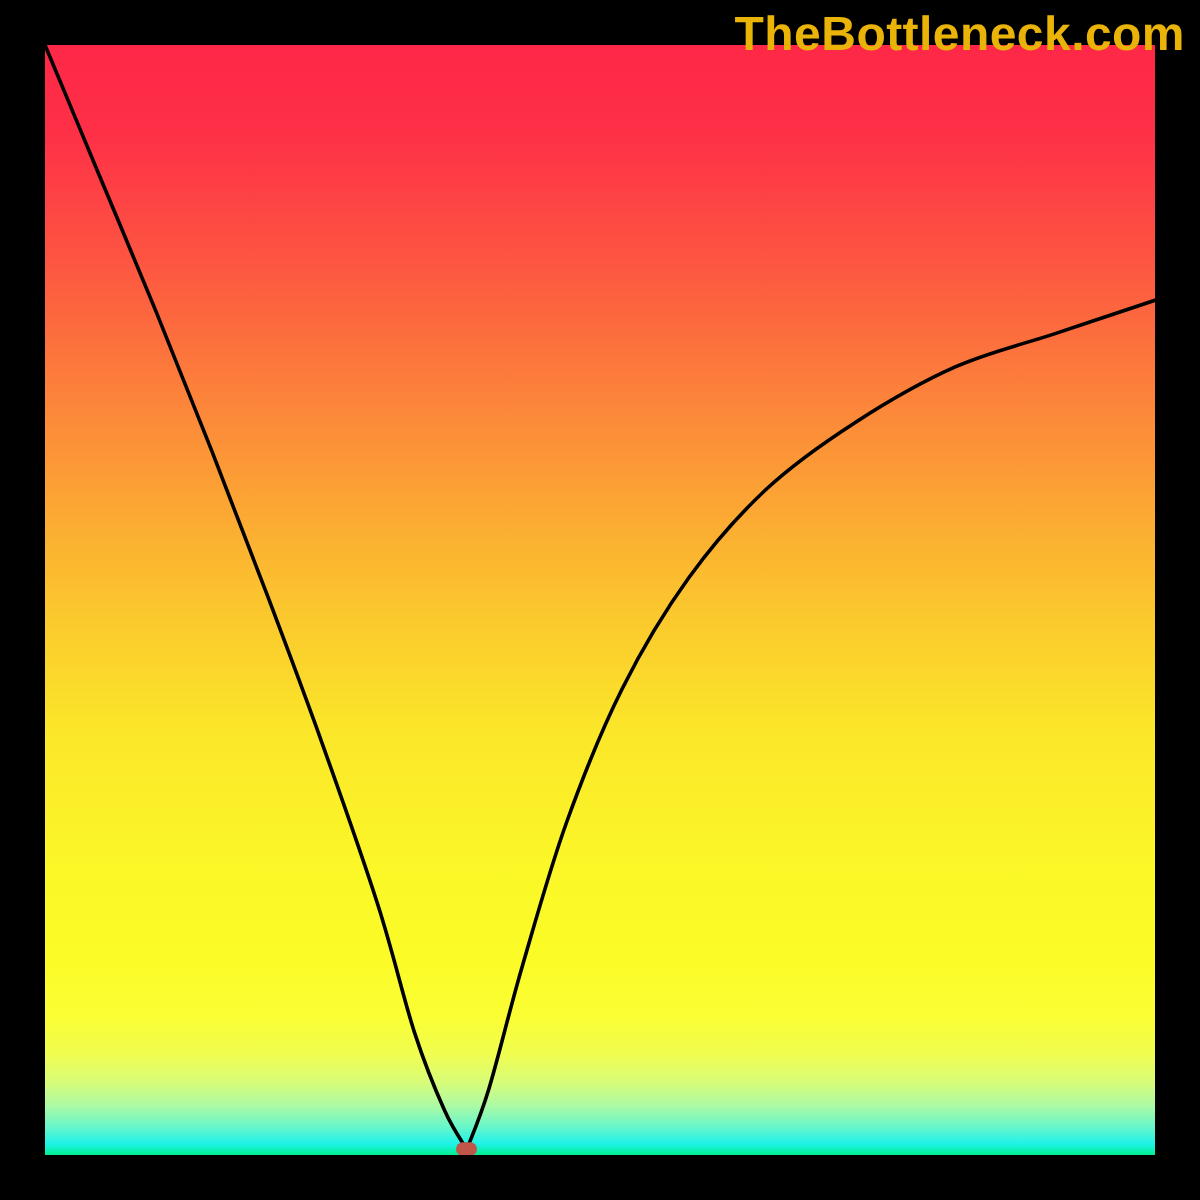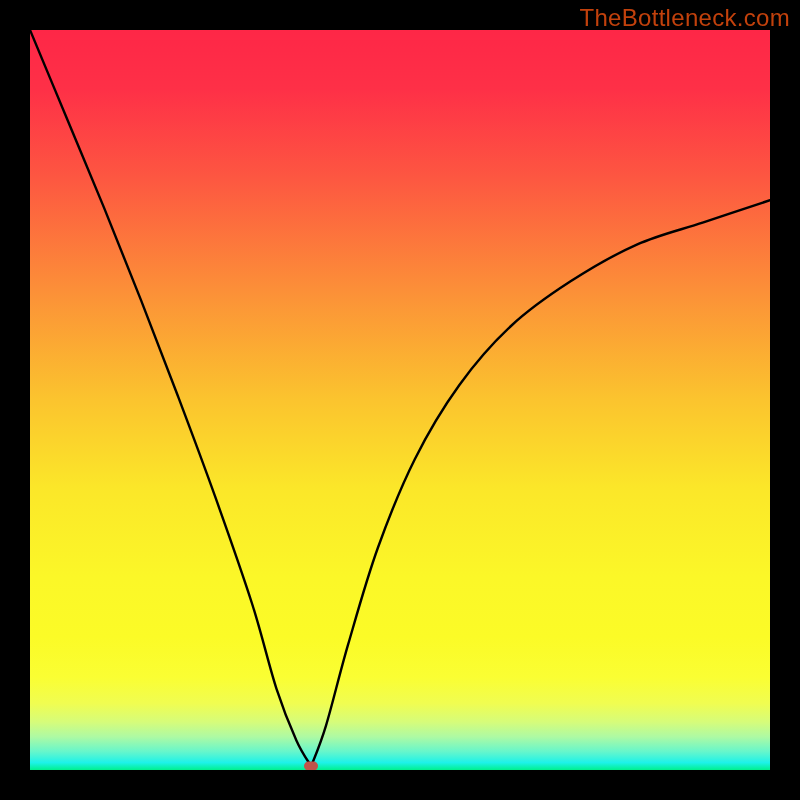--- a/index.html
+++ b/index.html
@@ -47,23 +47,23 @@
     width: 14px;
     height: 9px;
     border-radius: 5px;
     background: #c0554a;
     transform: translate(-50%, -50%);
   }
   .watermark {
     position: absolute;
     right: 10px;
     top: 4px;
-    color: #c2410c;
-    font-size: 24px;
-    font-weight: 400;
+    color: #eab308;
+    font-size: 32px;
+    font-weight: 700;
     letter-spacing: 0.3px;
     user-select: none;
   }
 </style>
 </head>
 <body>
 
 <div class="frame">
   <div class="plot">
     <svg class="gradient" viewBox="0 0 740 740" preserveAspectRatio="none">

